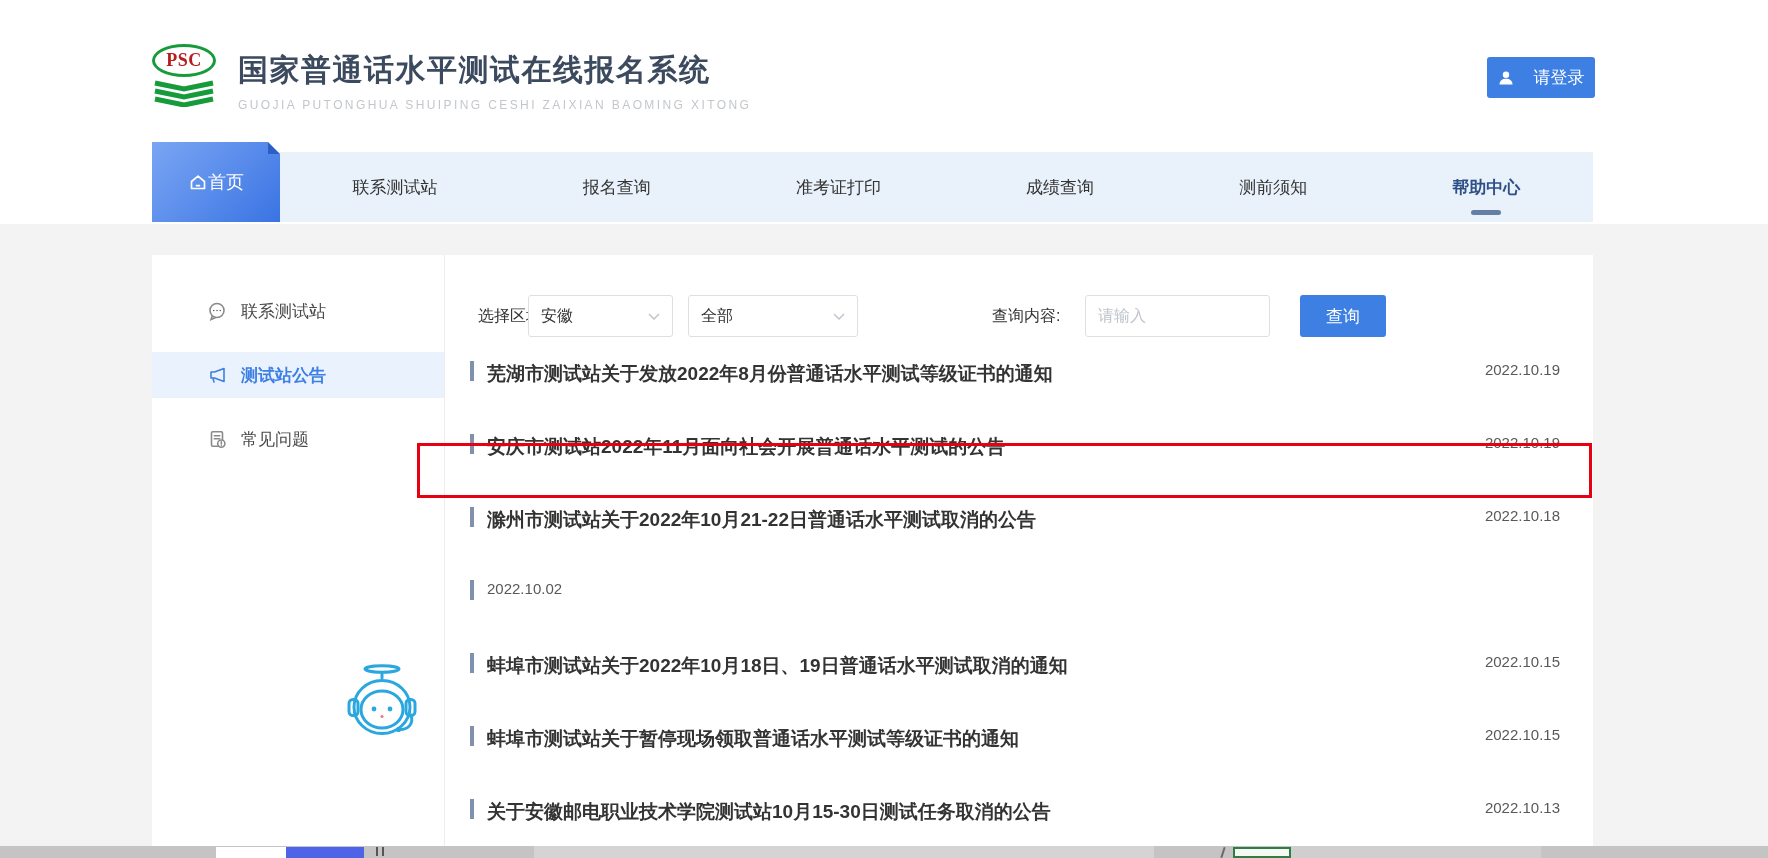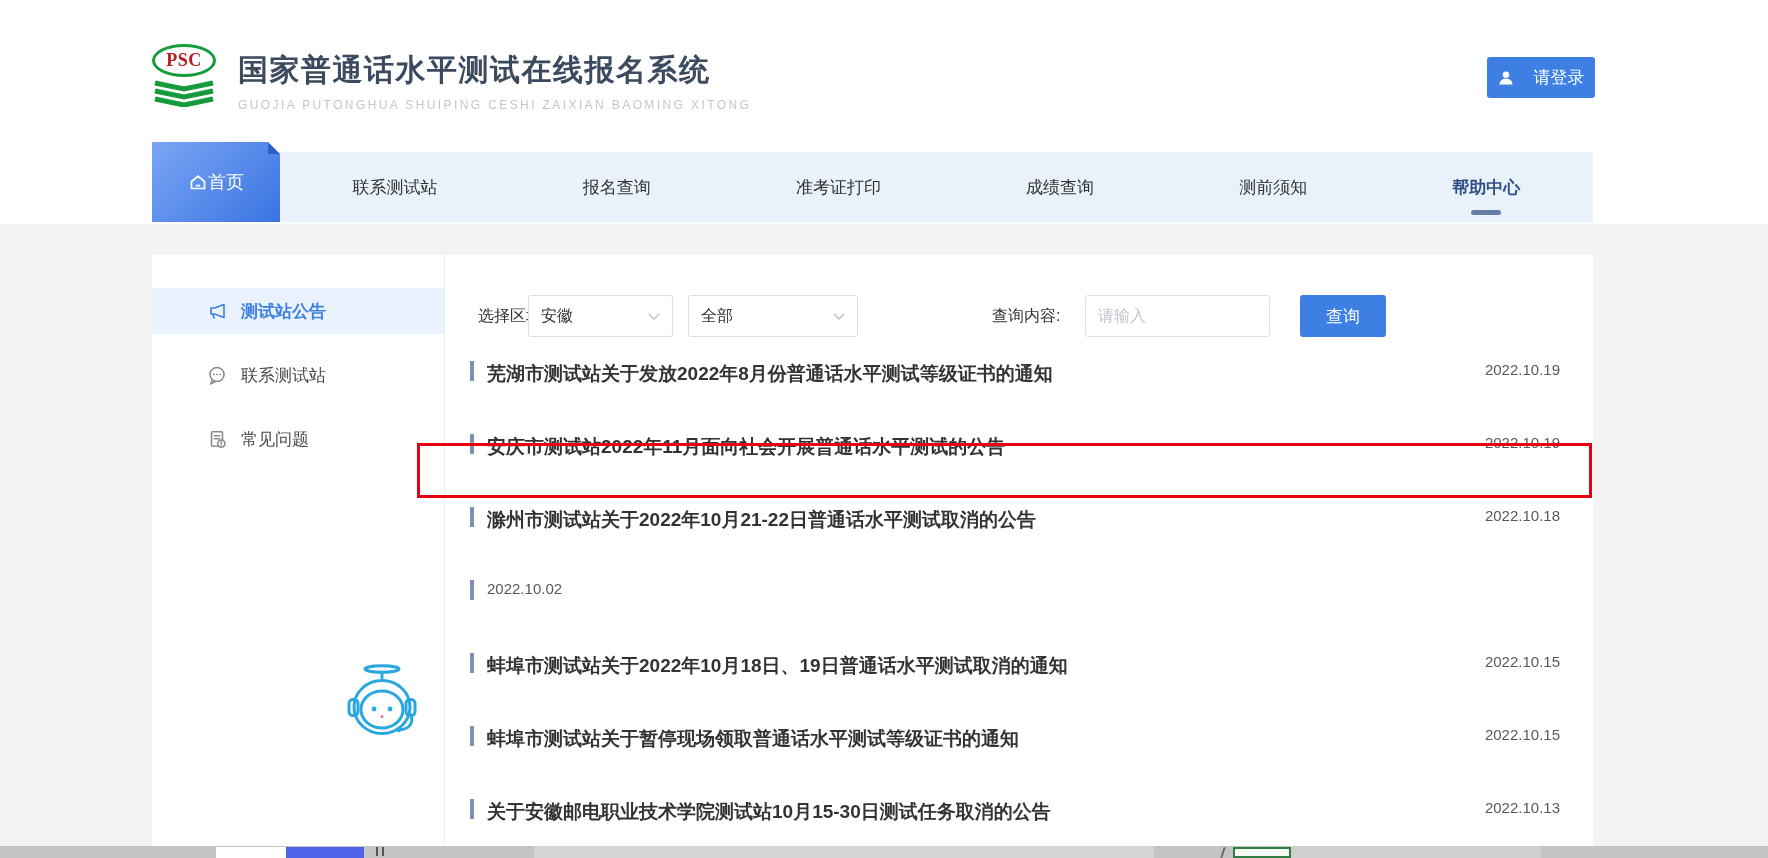--- a/index.html
+++ b/index.html
@@ -145,36 +145,36 @@
         <span class="nav-underline"></span>
       </div>
     </div>
   </nav>
 
   <div class="page-bg"></div>
 
   <div class="card">
 
     <aside class="sidebar">
-      <div class="side-item active">
-        <svg width="20" height="20" viewBox="0 0 20 20" fill="none" stroke-width="1.6" stroke-linejoin="round" stroke-linecap="round">
-          <path d="M17,3.5 L7.5,7 L4,7 L4,13 L7.5,13 L17,16.5 Z"></path>
-          <line x1="6" y1="13.4" x2="7" y2="17"></line>
-        </svg>
-        <span>测试站公告</span>
-      </div>
       <div class="side-item">
         <svg width="20" height="20" viewBox="0 0 20 20" fill="none" stroke-width="1.6" stroke-linecap="round">
           <circle cx="10" cy="9.5" r="7"></circle>
           <path d="M5.2,15.2 L4,18.5 L8.2,16.8"></path>
           <circle cx="6.8" cy="9.5" r="0.7" fill="currentColor" stroke="none"></circle>
           <circle cx="10" cy="9.5" r="0.7" fill="currentColor" stroke="none"></circle>
           <circle cx="13.2" cy="9.5" r="0.7" fill="currentColor" stroke="none"></circle>
         </svg>
         <span>联系测试站</span>
+      </div>
+      <div class="side-item active">
+        <svg width="20" height="20" viewBox="0 0 20 20" fill="none" stroke-width="1.6" stroke-linejoin="round" stroke-linecap="round">
+          <path d="M17,3.5 L7.5,7 L4,7 L4,13 L7.5,13 L17,16.5 Z"></path>
+          <line x1="6" y1="13.4" x2="7" y2="17"></line>
+        </svg>
+        <span>测试站公告</span>
       </div>
       <div class="side-item">
         <svg width="20" height="20" viewBox="0 0 20 20" fill="none" stroke-width="1.6" stroke-linecap="round" stroke-linejoin="round">
           <rect x="4.5" y="2.8" width="11" height="14.4" rx="1.2"></rect>
           <line x1="7.3" y1="6.8" x2="12.7" y2="6.8"></line>
           <line x1="7.3" y1="9.8" x2="12.7" y2="9.8"></line>
           <circle cx="14.3" cy="14.6" r="3.6" fill="#fff"></circle>
           <line x1="14.3" y1="12.9" x2="14.3" y2="15"></line>
           <circle cx="14.3" cy="16.4" r="0.5" fill="currentColor" stroke="none"></circle>
         </svg>

